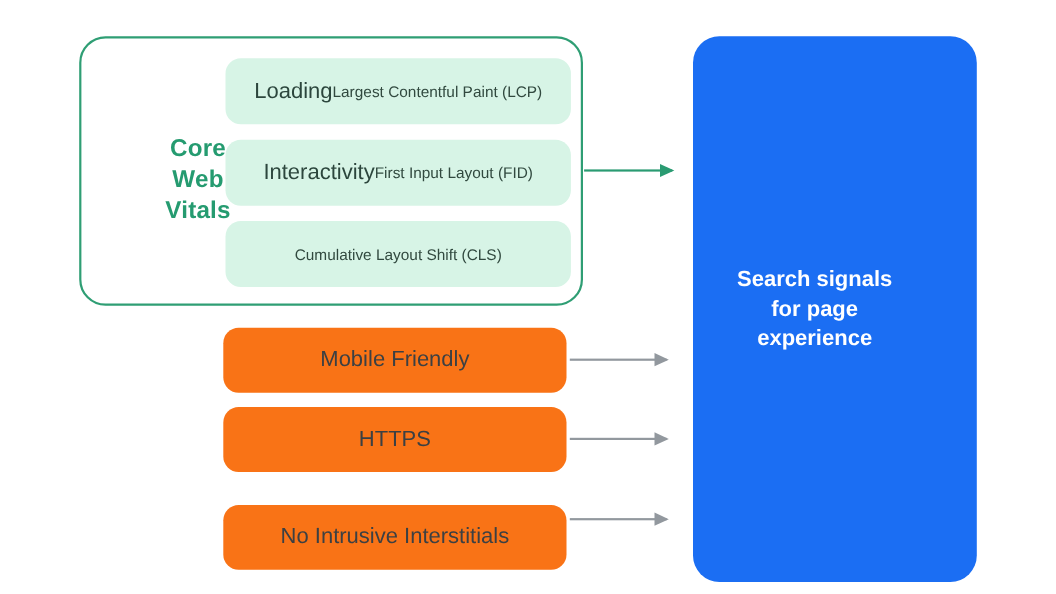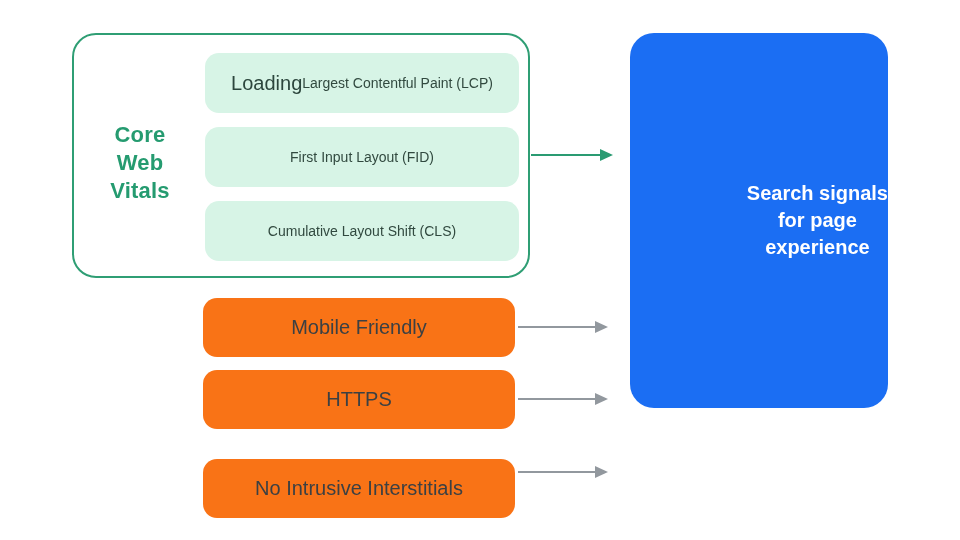--- a/index.html
+++ b/index.html
@@ -8,21 +8,21 @@
     background: #ffffff;
     font-family: "Liberation Sans", sans-serif;
   }
   .canvas {
     position: relative;
     width: 960px;
     height: 540px;
     background: #ffffff;
     overflow: hidden;
   }
-  .multiline { white-space: pre-line; }
+  .multiline { white-space: pre-line; padding-left: 40px; }
 
   
   .cwv-container {
     position: absolute;
     left: 72px;
     top: 33px;
     width: 454px;
     height: 241px;
     border: 2px solid #2f9e74;
     border-radius: 24px;
@@ -69,26 +69,26 @@
     font-weight: 400;
     line-height: 16px;
   }
 
   
   .result-box {
     position: absolute;
     left: 630px;
     top: 33px;
     width: 258px;
-    height: 375px;
+    height: 496px;
     border-radius: 24px;
     background: #1b6ef3;
     display: flex;
     align-items: center;
-    justify-content: flex-end;
+    justify-content: flex-start;
     text-align: center;
   }
   .result-label {
     color: #ffffff;
     font-size: 20px;
     font-weight: bold;
     line-height: 27px;
   }
 
   
@@ -150,20 +150,21 @@
     <div class="cwv-label multiline">Core
 Web
 Vitals</div>
 
     <div class="vital-card c0">
       <div class="vital-title">Loading</div>
       <div class="vital-subtitle">Largest Contentful Paint (LCP)</div>
     </div>
 
     <div class="vital-card c1">
+      <div class="vital-title">Interactivity</div>
       <div class="vital-subtitle">First Input Layout (FID)</div>
     </div>
 
     <div class="vital-card c2">
       <div class="vital-subtitle">Cumulative Layout Shift (CLS)</div>
     </div>
   </div>
 
   <div class="arrow arrow-green"></div>
 

